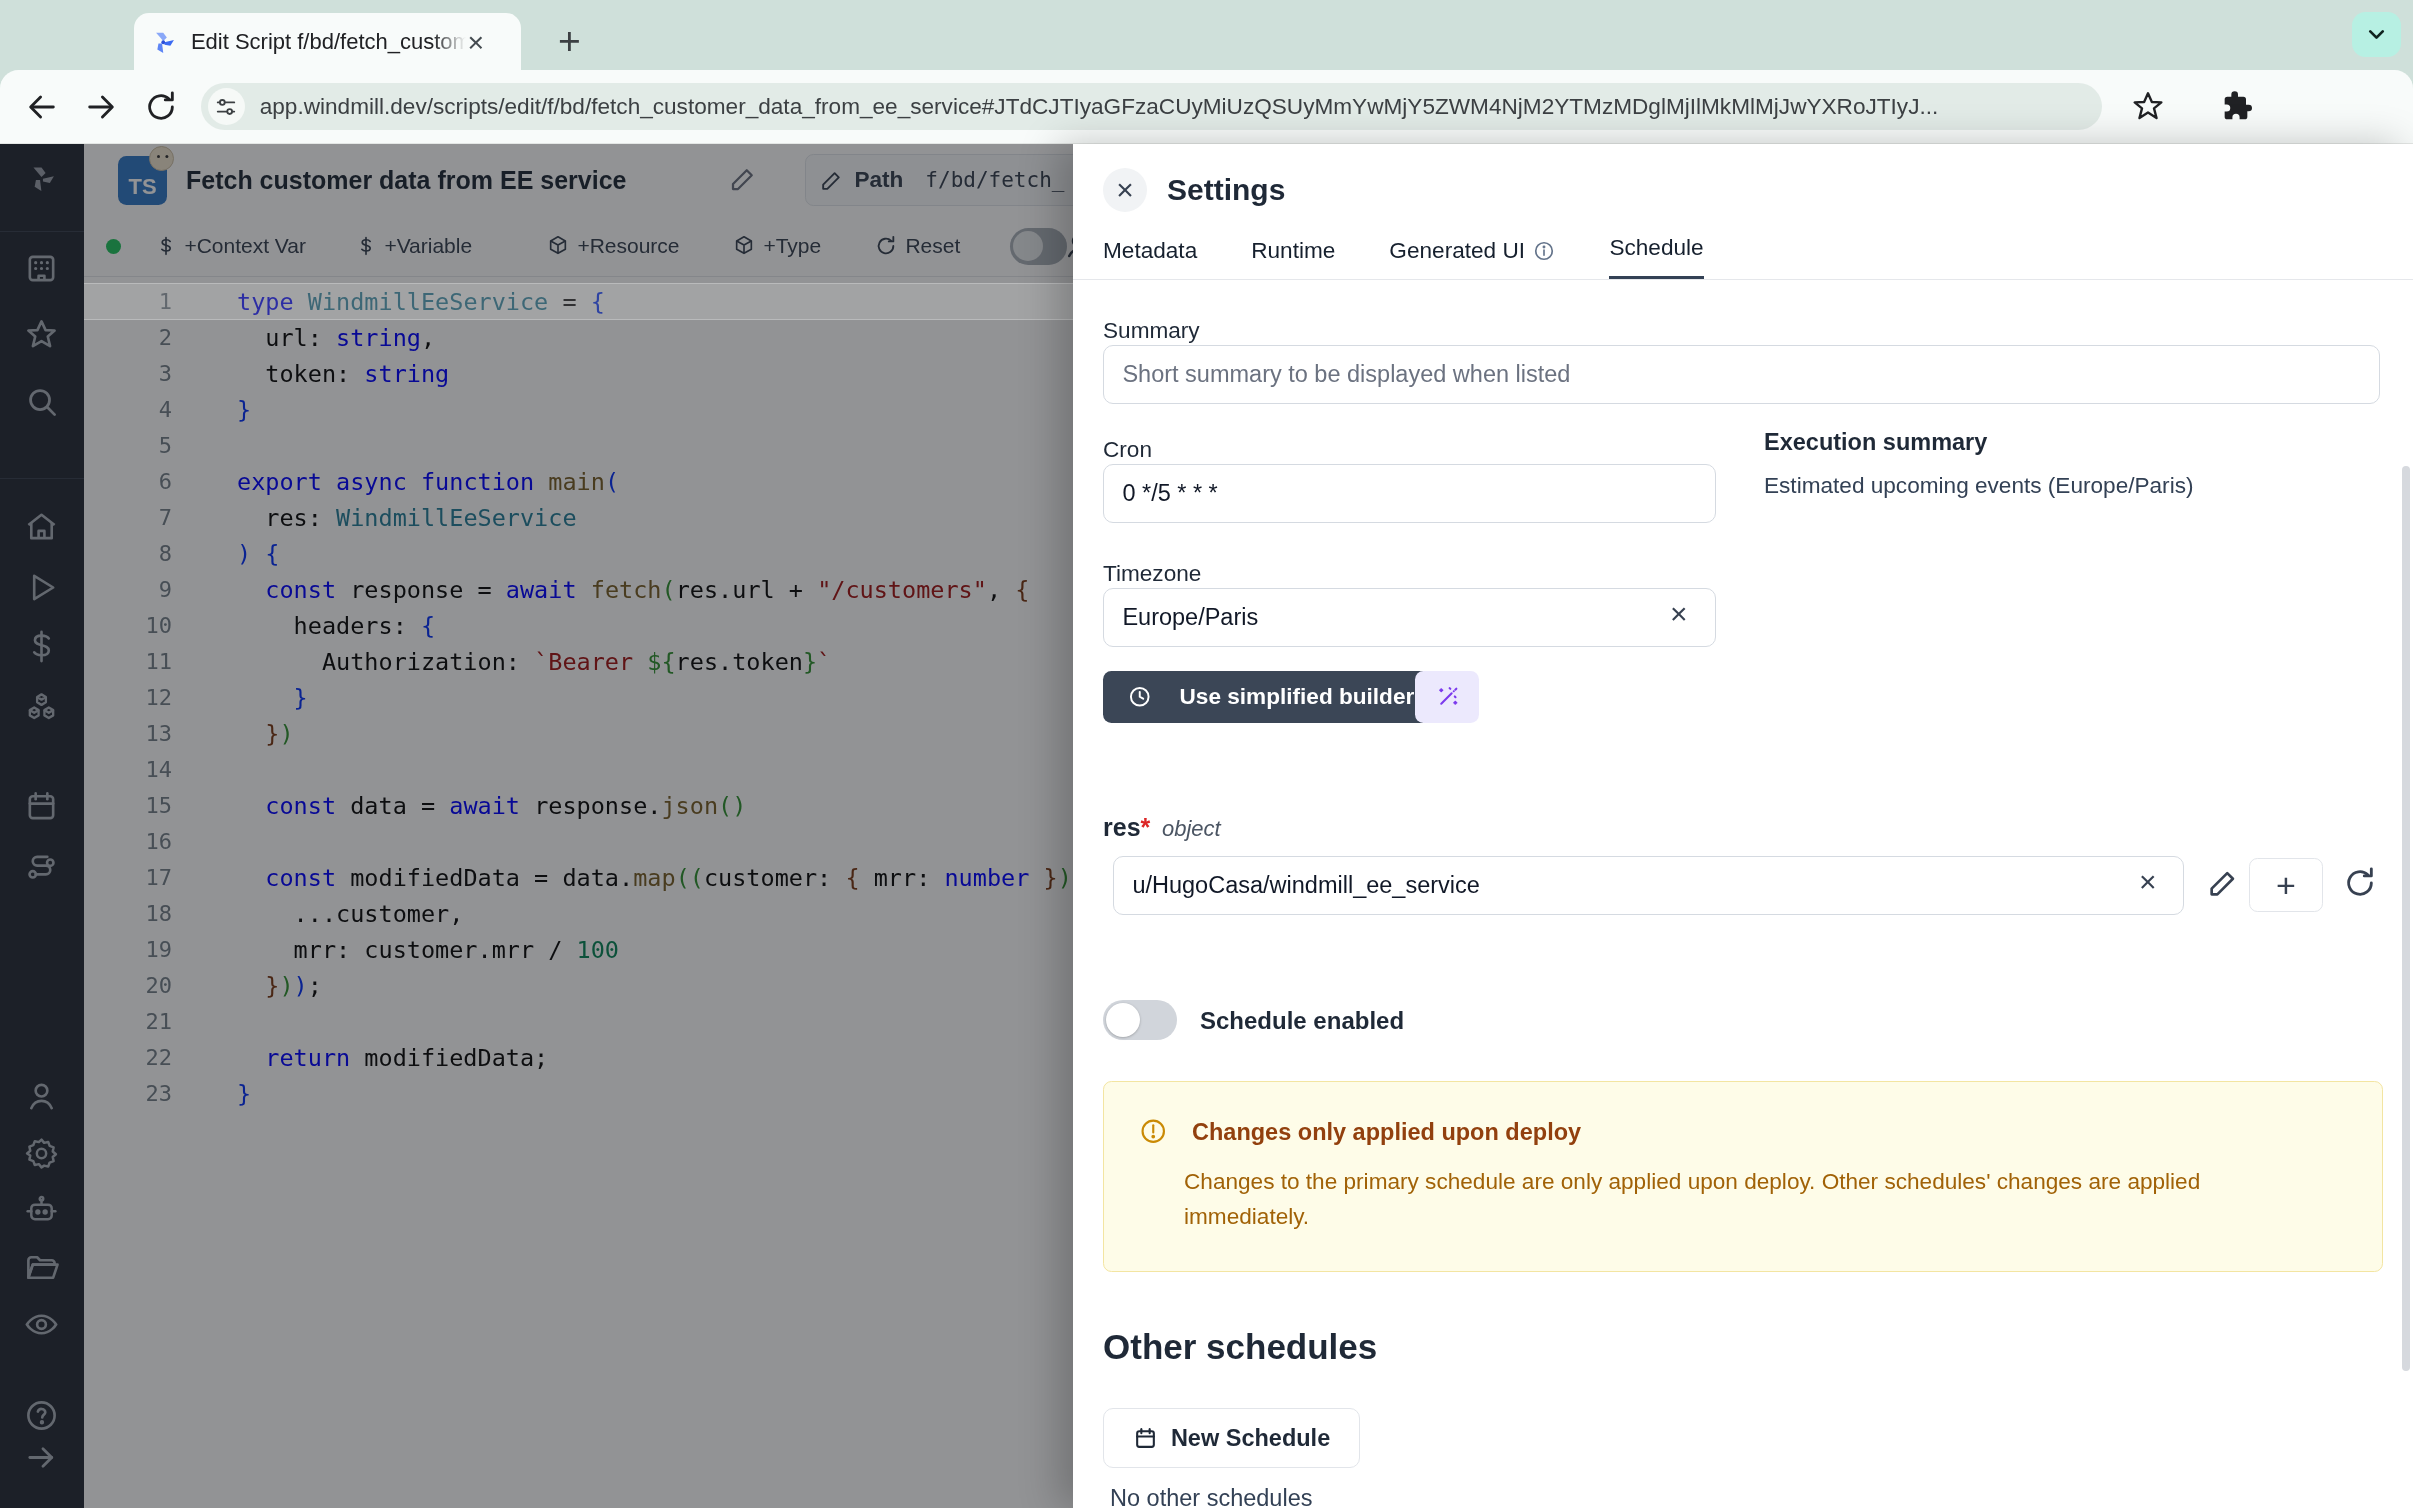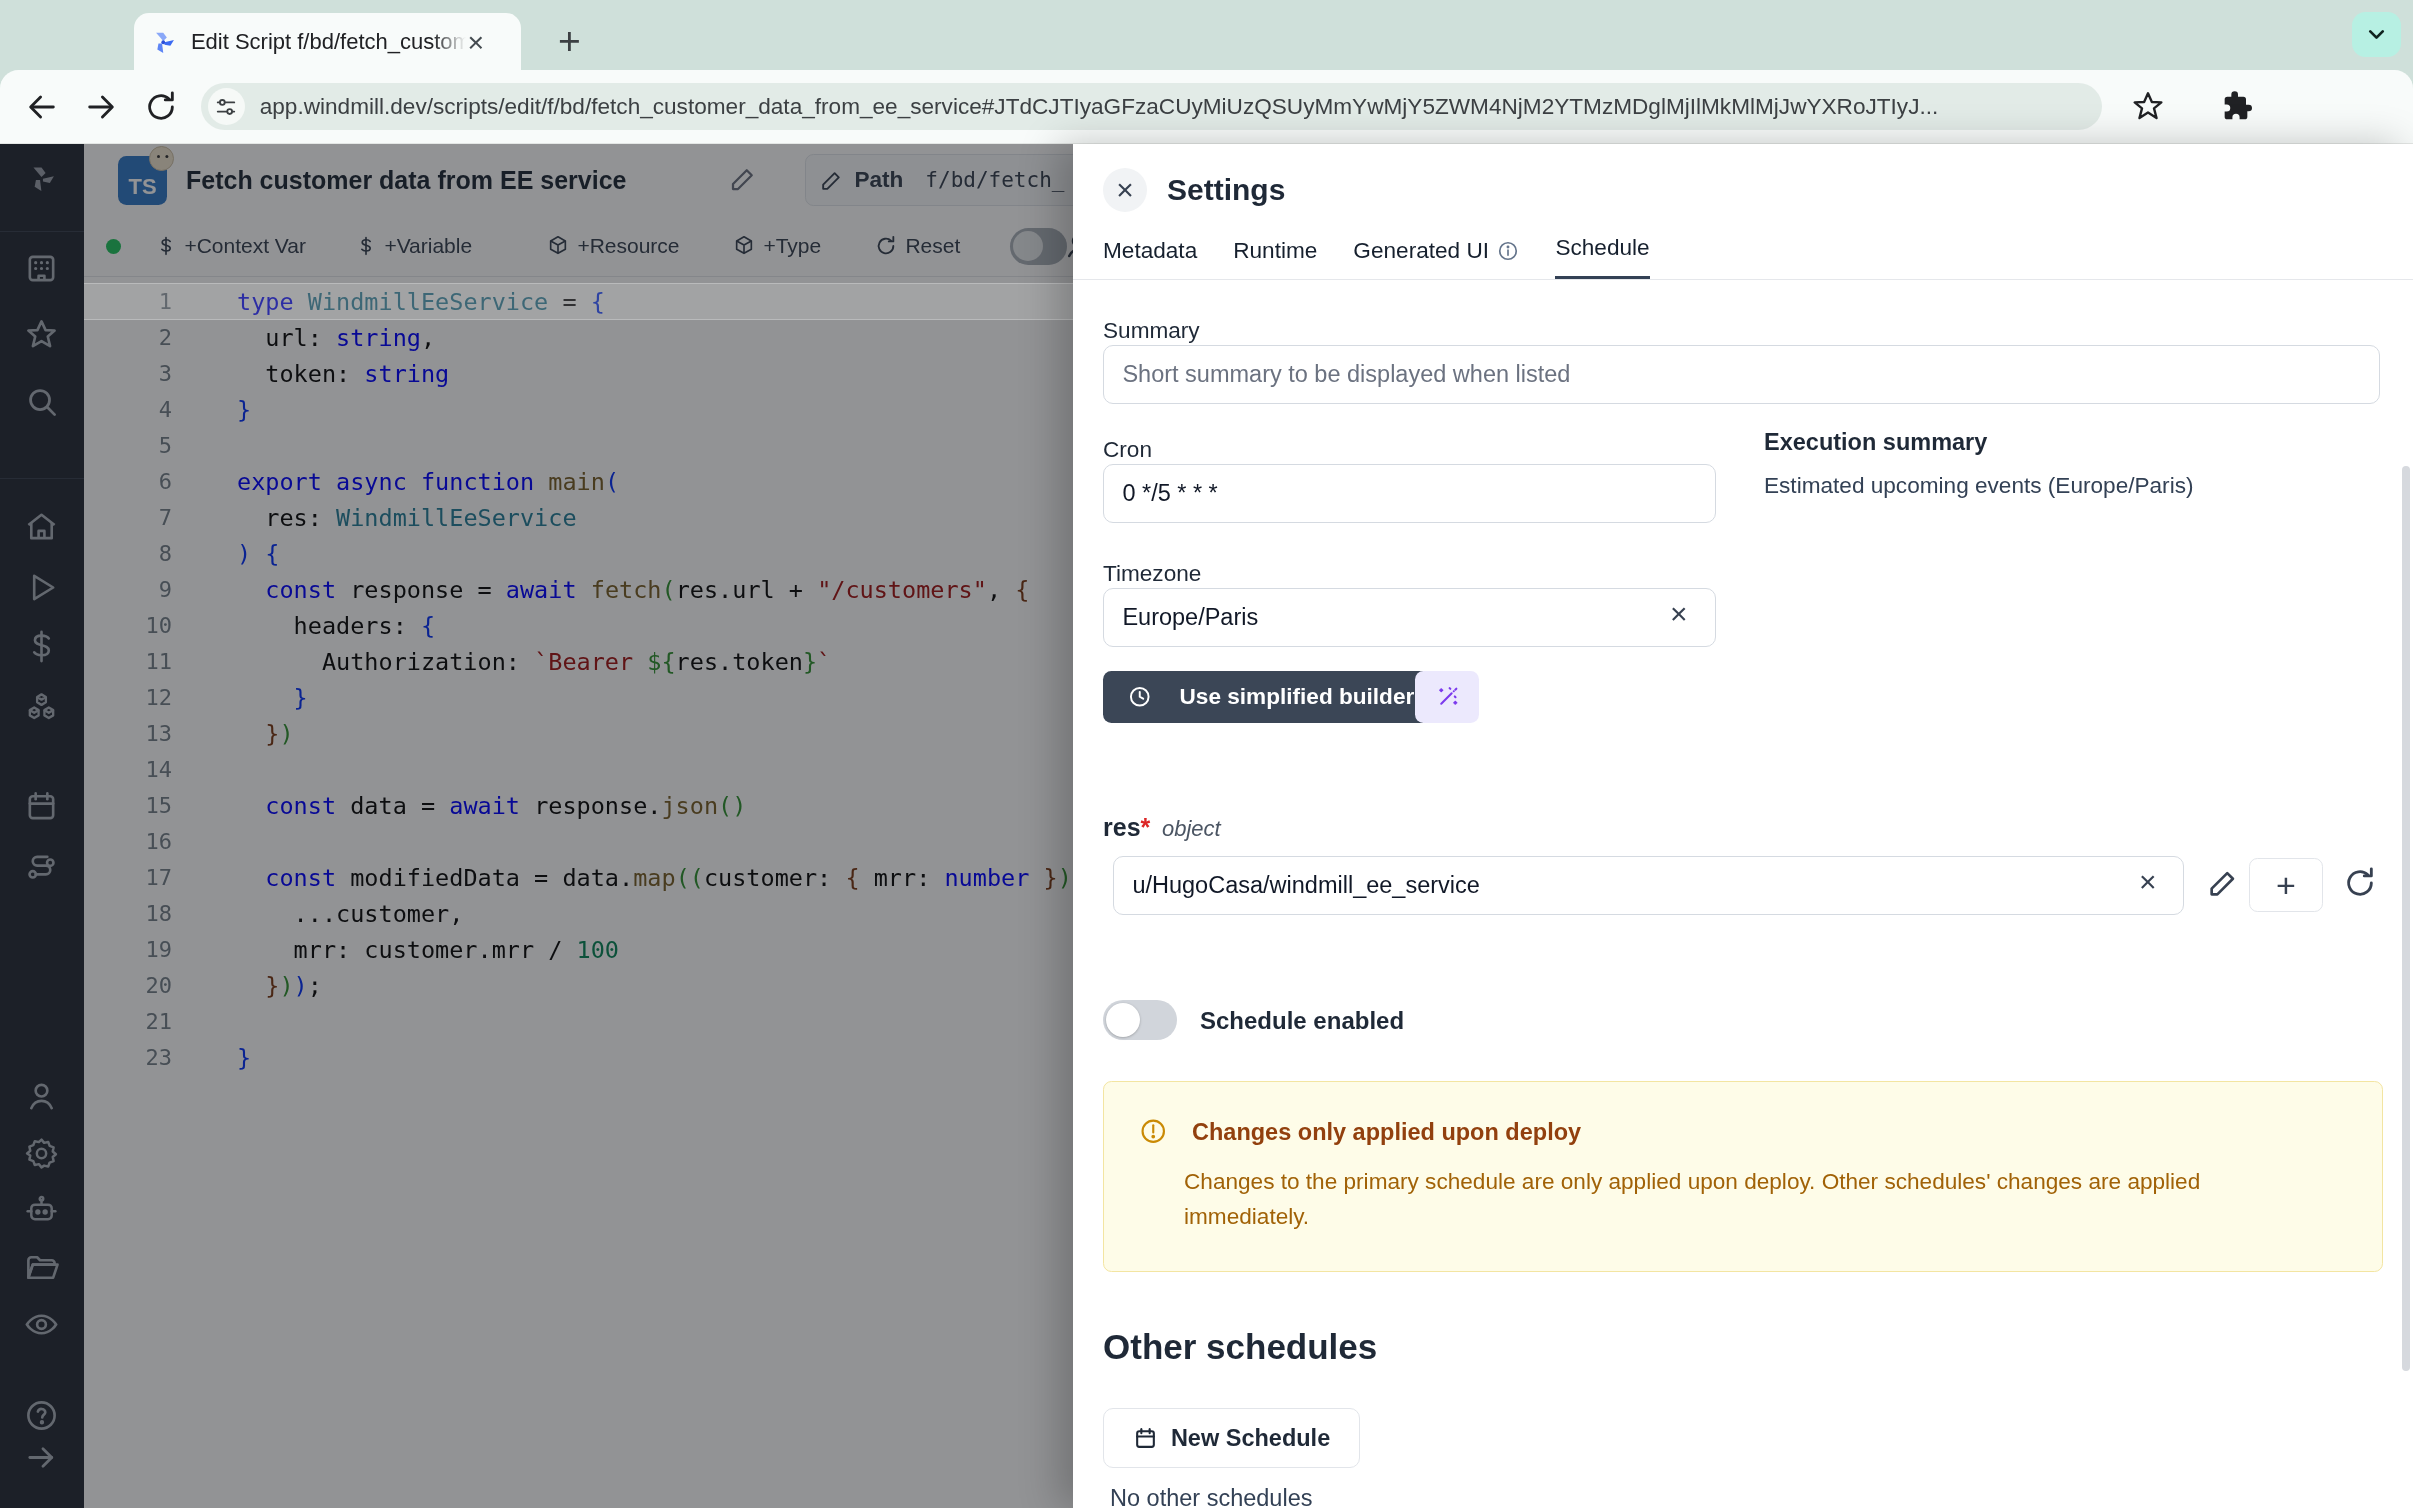--- a/index.html
+++ b/index.html
@@ -77,21 +77,21 @@
   .line-hl { position:absolute; left:84px; top:139px; width:989px; height:37px; background:rgba(255,255,255,0.15);
     border-top:0.8px solid rgba(255,255,255,0.25); border-bottom:0.8px solid rgba(255,255,255,0.25); z-index:41; }
 
   
   .drawer { position:absolute; left:1073px; top:0; width:1341px; height:1364px; background:#fff; z-index:50;
     box-shadow:-15px 0 37px rgba(0,0,0,0.22); }
   .close-btn { position:absolute; left:30px; top:23.5px; width:44px; height:44px; border-radius:50%; background:#f1f3f5;
     display:flex; align-items:center; justify-content:center; font-size:30px; color:#374151; }
   .drawer-title { position:absolute; left:94px; top:28.5px; font-size:30px; font-weight:700; color:#1f2937; }
   .tabs { position:absolute; left:0; top:84px; width:1341px; height:52px; border-bottom:0.8px solid #e5e7eb;
-    display:flex; align-items:flex-end; padding-left:30px; gap:36px; }
+    display:flex; align-items:flex-end; padding-left:30px; gap:54px; }
   .tab-item { font-size:22.6px; color:#16202e; padding-bottom:15px; display:flex; align-items:center; gap:8.4px; }
   .tab-item.active { border-bottom:3.4px solid #334155; font-weight:500; }
 
   .fld-label { position:absolute; font-size:22.6px; color:#1f2937; }
   .inp { position:absolute; height:59px; border:0.8px solid #d5dae1; border-radius:10px; background:#fff;
     font-size:23.5px; color:#111827; padding:0 18.4px; font-family:"Liberation Sans", sans-serif; }
   .inp::placeholder { color:#6b7280; }
   .clear-x { position:absolute; font-size:30px; color:#374151; }
 
   .builder-btn { position:absolute; left:30px; top:527px; height:52px; border-radius:8.4px; background:#3b4656;
@@ -415,20 +415,21 @@
           <div class="code-line"><span class="ln">12</span><span class="code"><span class="c-p">    </span><span class="c-b1">}</span></span></div>
           <div class="code-line"><span class="ln">13</span><span class="code"><span class="c-p">  </span><span class="c-b3">}</span><span class="c-b2">)</span></span></div>
           <div class="code-line"><span class="ln">14</span><span class="code"></span></div>
           <div class="code-line"><span class="ln">15</span><span class="code"><span class="c-p">  </span><span class="c-k">const</span><span class="c-p"> data = </span><span class="c-k">await</span><span class="c-p"> response.</span><span class="c-fn">json</span><span class="c-b2">()</span></span></div>
           <div class="code-line"><span class="ln">16</span><span class="code"></span></div>
           <div class="code-line"><span class="ln">17</span><span class="code"><span class="c-p">  </span><span class="c-k">const</span><span class="c-p"> modifiedData = data.</span><span class="c-fn">map</span><span class="c-b2">((</span><span class="c-p">customer: </span><span class="c-b3">{</span><span class="c-p"> mrr: </span><span class="c-k">number</span><span class="c-p"> </span><span class="c-b3">}</span><span class="c-b2">)</span><span class="c-p"> =</span></span></div>
           <div class="code-line"><span class="ln">18</span><span class="code"><span class="c-p">    ...customer,</span></span></div>
           <div class="code-line"><span class="ln">19</span><span class="code"><span class="c-p">    mrr: customer.mrr / </span><span class="c-n">100</span></span></div>
           <div class="code-line"><span class="ln">20</span><span class="code"><span class="c-p">  </span><span class="c-b3">}</span><span class="c-b2">)</span><span class="c-b1">)</span><span class="c-p">;</span></span></div>
           <div class="code-line"><span class="ln">21</span><span class="code"></span></div>
+          <div class="code-line"><span class="ln">22</span><span class="code"><span class="c-p">  </span><span class="c-k">return</span><span class="c-p"> modifiedData;</span></span></div>
           <div class="code-line"><span class="ln">23</span><span class="code"><span class="c-b1">}</span></span></div>
         </div>
     </div>
   </div>
 
   <div class="dim"></div>
   <div class="line-hl"></div>
 
   <div class="drawer">
     <span class="close-btn">×</span>

